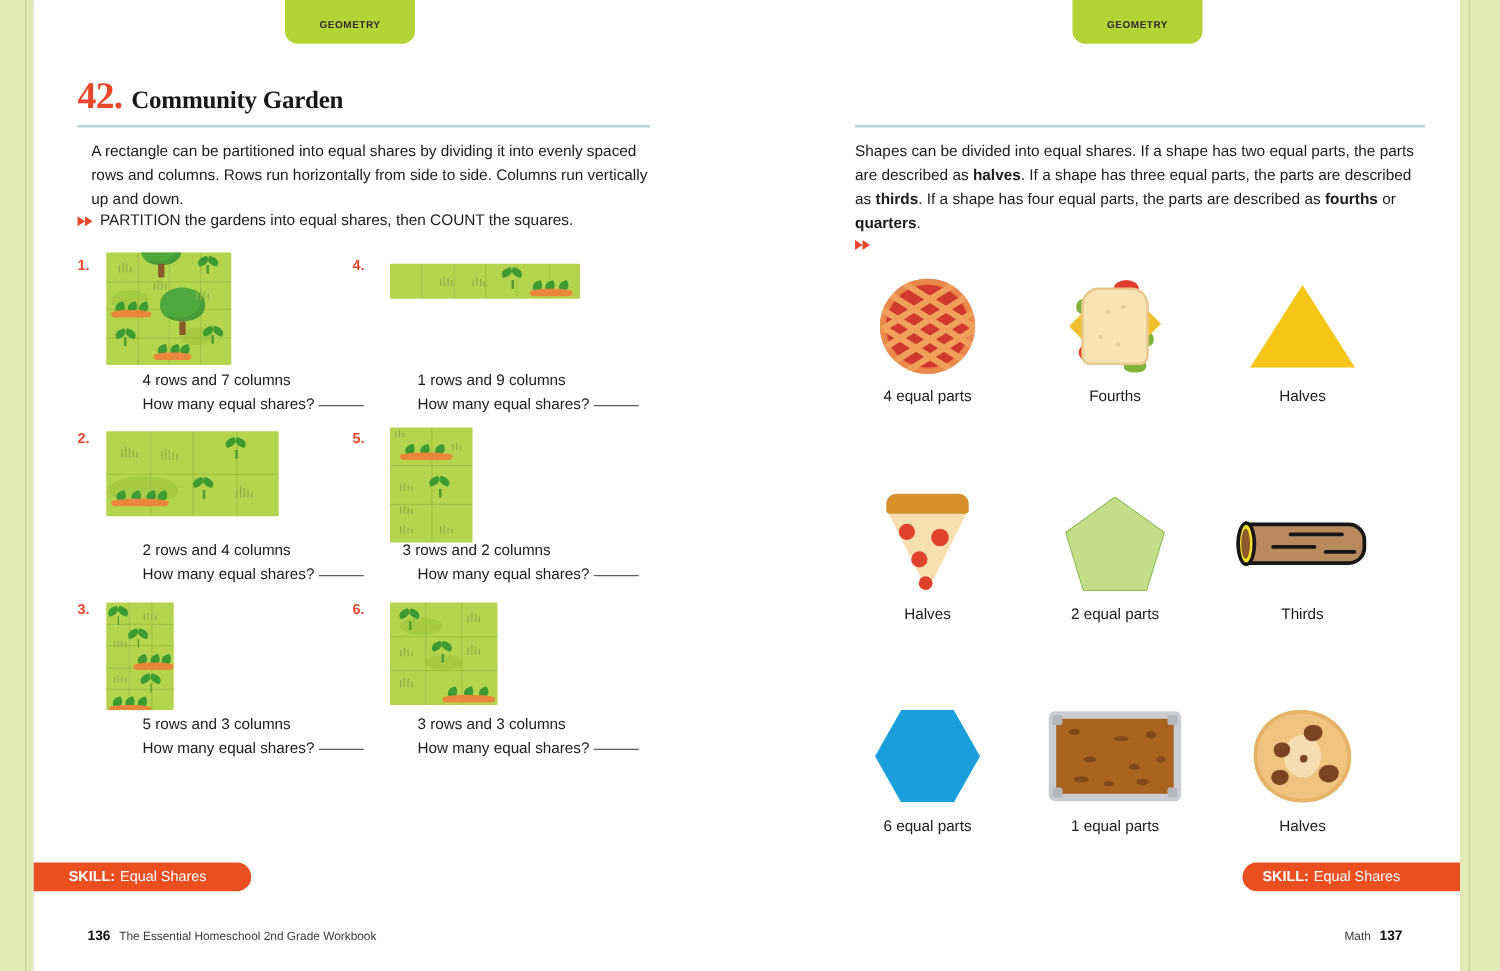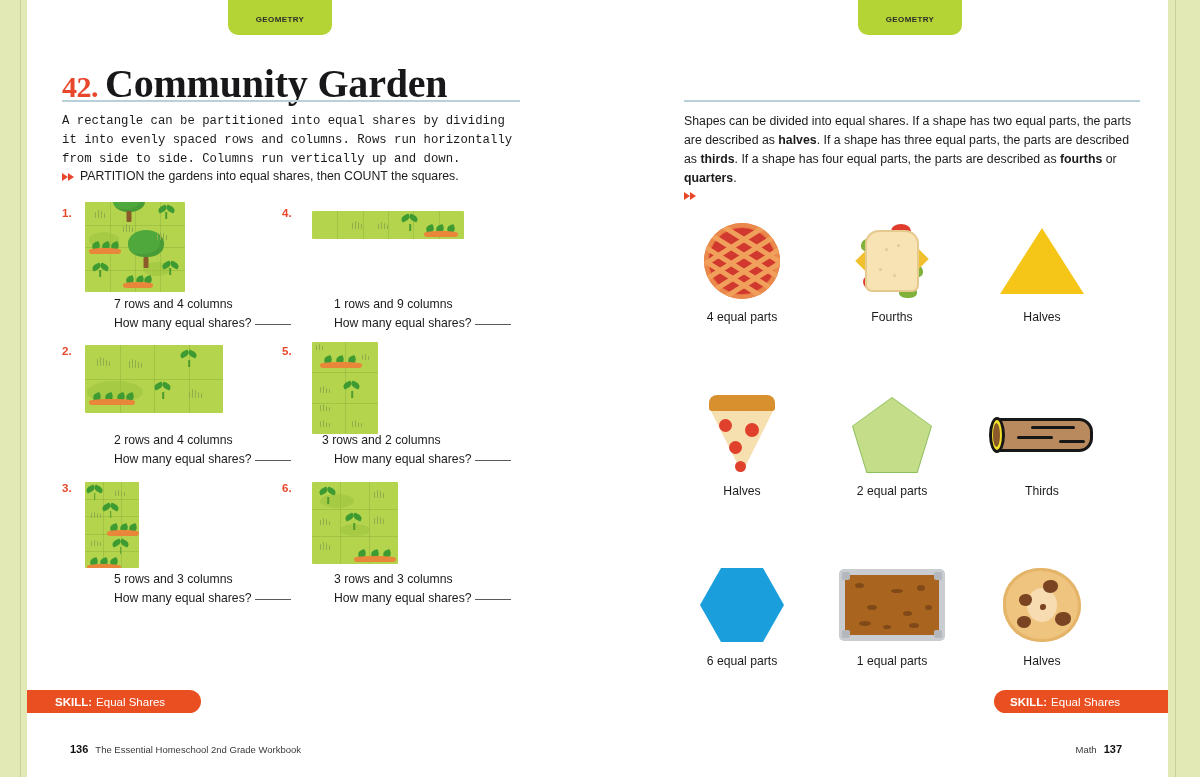--- a/index.html
+++ b/index.html
@@ -59,21 +59,21 @@
   
   .title-row {
     position: absolute; display: flex; align-items: baseline;
     font-family: "Liberation Serif", serif;
   }
   .title-num {
     color: #e8472b; font-size: 30px; font-weight: bold;
     margin-right: 7px; letter-spacing: -0.5px;
   }
   .title-text {
-    color: #18181a; font-size: 40px; font-weight: bold; letter-spacing: -0.2px;
+    color: #18181a; font-size: 20px; font-weight: bold; letter-spacing: -0.2px;
   }
   .title-rule {
     position: absolute; height: 2px; background: #b9cfd9;
   }
 
   
   .body-copy {
     position: absolute;
     font-size: 12.3px; line-height: 19px; color: #1b1b1d;
   }
@@ -333,21 +333,21 @@
     <div class="geo-tab" style="left:201px;">
       <span>GEOMETRY</span>
     </div>
 
     <div class="title-row" style="left:35px; top:60px;">
       <span class="title-num">42.</span>
       <span class="title-text">Community Garden</span>
     </div>
     <div class="title-rule" style="left:35px; top:100px; width:458px;"></div>
 
-    <div class="body-copy" style="left:35px; top:112px; width:460px;font-family:Liberation Mono, monospace;">A rectangle can be partitioned into equal shares by dividing it into evenly spaced rows and columns. Rows run horizontally from side to side. Columns run vertically up and down.</div>
+    <div class="body-copy" style="left:46px; top:112px; width:460px;">A rectangle can be partitioned into equal shares by dividing it into evenly spaced rows and columns. Rows run horizontally from side to side. Columns run vertically up and down.</div>
 
     <div class="body-copy instr" style="left:35px; top:166px; width:470px;">
       <span class="arrow-bullet">
           <i class="a1"></i>
           <i class="a2"></i>
         </span>
       <span>PARTITION the gardens into equal shares, then COUNT the squares.</span>
     </div>
 
     <div class="ex" style="left:35px; top:207px; width:240px; height:120px;">
@@ -408,21 +408,21 @@
             <i style="left:6px;height:7px"></i>
             <i style="left:9px;height:5px"></i>
         </div>
         <div class="grass" style="left:72px; top:30px; width:12px; height:8px;">
           <i style="left:0;height:6px"></i>
             <i style="left:3px;height:8px"></i>
             <i style="left:6px;height:7px"></i>
             <i style="left:9px;height:5px"></i>
         </div>
       </div>
-      <div class="ex-caption" style="left:52px; top:88px;">7 rows and 4 columns</div>
+      <div class="ex-caption" style="left:52px; top:88px;">4 rows and 7 columns</div>
       <div class="ex-caption" style="left:52px; top:107px;">
         <span>How many equal shares?</span><span class="blank-line"></span>
       </div>
     </div>
 
     <div class="ex" style="left:35px; top:345px; width:240px; height:120px;">
       <span class="ex-num">2.</span>
       <div class="garden" style="left:23px; top:0px; width:138px; height:68px;">
         <div class="gridline" style="left:25%; top:0; width:1px; height:100%;"></div>
         <div class="gridline" style="left:50%; top:0; width:1px; height:100%;"></div>

